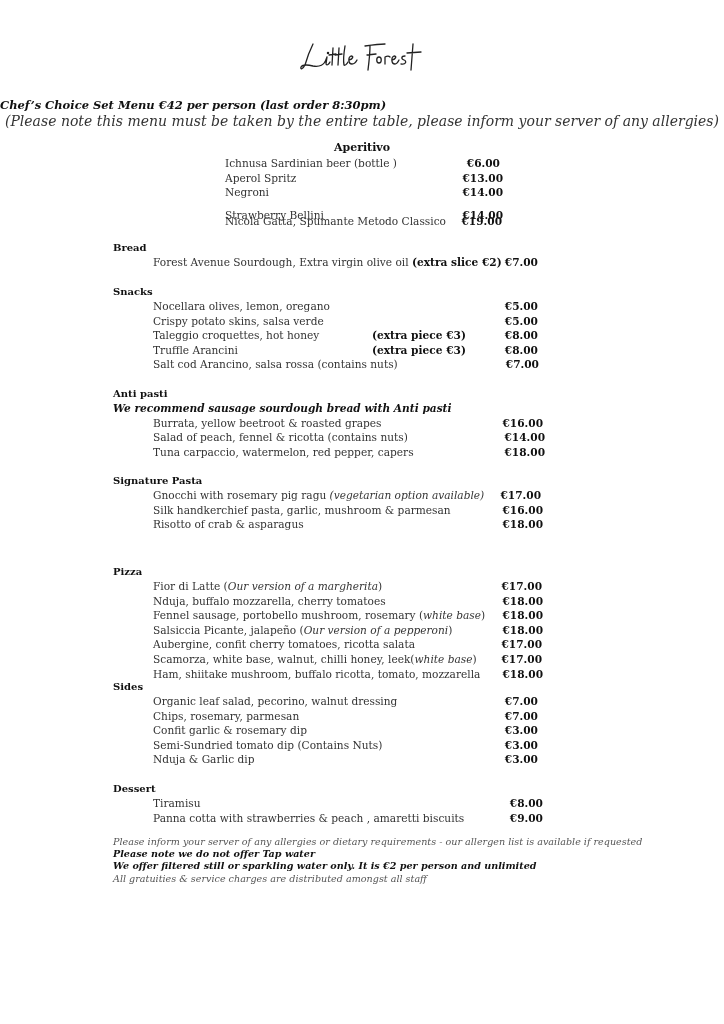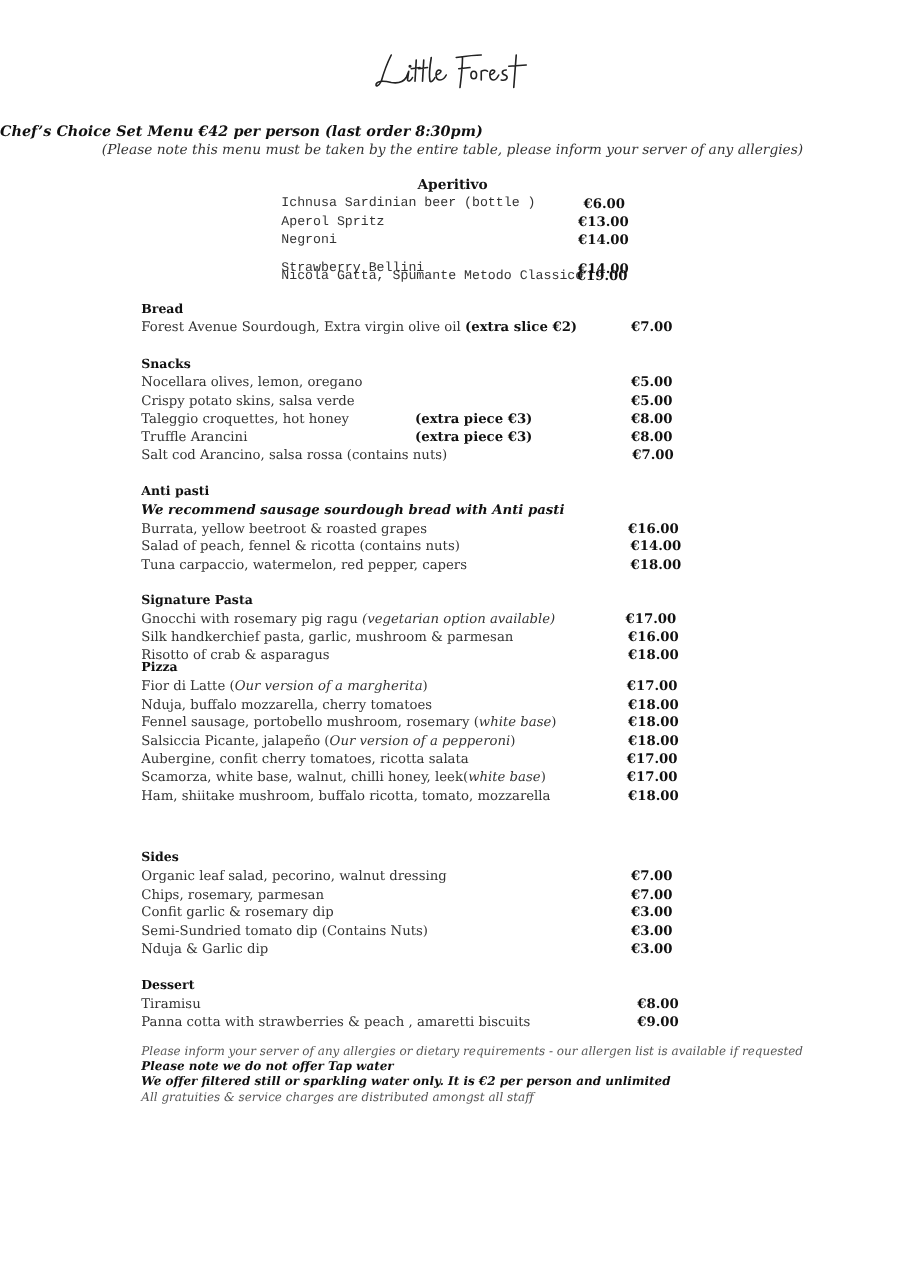--- a/index.html
+++ b/index.html
@@ -3,30 +3,30 @@
 <meta charset="utf-8">
 <style>
   html, body { margin: 0; padding: 0; background: #ffffff; }
   body { width: 724px; height: 1024px; position: relative; overflow: hidden;
          font-family: "DejaVu Serif", "Liberation Serif", serif; color: #2a2a2a; }
   .logo { position: absolute; left: 0; width: 724px; top: 40px; text-align: center; }
   .logo svg { display: inline-block; }
   .set-title { position: absolute; left: 0; width: 642px; top: 98px; text-align: left;
                font-weight: bold; font-style: italic; font-size: 11.5px; color: #111; }
   .set-note { position: absolute; left: 0; width: 724px; top: 113px; text-align: center;
-              font-style: italic; font-size: 11px; color: #333; }
+              font-style: italic; font-size: 14px; color: #333; }
   .aperitivo-head { position: absolute; left: 200px; width: 324px; top: 141px; text-align: center;
                     font-weight: bold; font-size: 11px; color: #111; }
   .ap-row { position: absolute; left: 225px; width: 278px; height: 14.6px; font-size: 10.6px; }
-  .ap-row .n { position: absolute; left: 0; top: 0; white-space: nowrap; color: #333; font-family: Liberation Mono, monospace; }
+  .ap-row .n { position: absolute; left: 0; top: 0; white-space: nowrap; color: #333; }
   .ap-row .p { position: absolute; right: 0; top: 0; font-weight: bold; color: #111; }
   .section { position: absolute; left: 113px; width: 432px; }
   .sec-head { font-weight: bold; font-size: 10px; color: #111; height: 15px; line-height: 15px; }
   .sec-sub { font-weight: bold; font-style: italic; font-size: 10.6px; color: #111; height: 14.6px; line-height: 14.6px; white-space: nowrap; }
-  .row { position: relative; height: 14.6px; line-height: 14.6px; font-size: 10.6px; }
+  .row { position: relative; height: 14.6px; line-height: 14.6px; font-size: 10.6px; margin-left: 40px; }
   .row .n { position: absolute; left: 0; top: 0; white-space: nowrap; color: #333; }
   .row .n i { }
   .row .x { position: absolute; left: 219px; top: 0; font-weight: bold; color: #111; white-space: nowrap; }
   .row .p { position: absolute; right: 0; top: 0; font-weight: bold; color: #111; }
   .row .b { font-weight: bold; color: #111; }
   .footer { position: absolute; left: 113px; top: 836px; width: 520px; font-size: 9.6px; font-style: italic; }
   .footer div { height: 12.2px; line-height: 12.2px; white-space: nowrap; }
   .footer .light { color: #555; }
   .footer .strong { color: #111; font-weight: bold; }
 </style>
@@ -149,21 +149,21 @@
   <div class="row">
     <span class="n">Silk handkerchief pasta, garlic, mushroom &amp; parmesan</span>
     <span class="p" style="right:2px">€16.00</span>
   </div>
   <div class="row">
     <span class="n">Risotto of crab &amp; asparagus</span>
     <span class="p" style="right:2px">€18.00</span>
   </div>
 </div>
 
-<div class="section" style="top:527px">
+<div class="section" style="top:564px">
   <div class="sec-head">Pizza</div>
   <div class="row">
     <span class="n"><span>Fior di Latte  (</span><i>Our version of a margherita</i><span>)</span></span>
     <span class="p" style="right:3px">€17.00</span>
   </div>
   <div class="row">
     <span class="n">Nduja, buffalo mozzarella, cherry tomatoes</span>
     <span class="p" style="right:2px">€18.00</span>
   </div>
   <div class="row">

